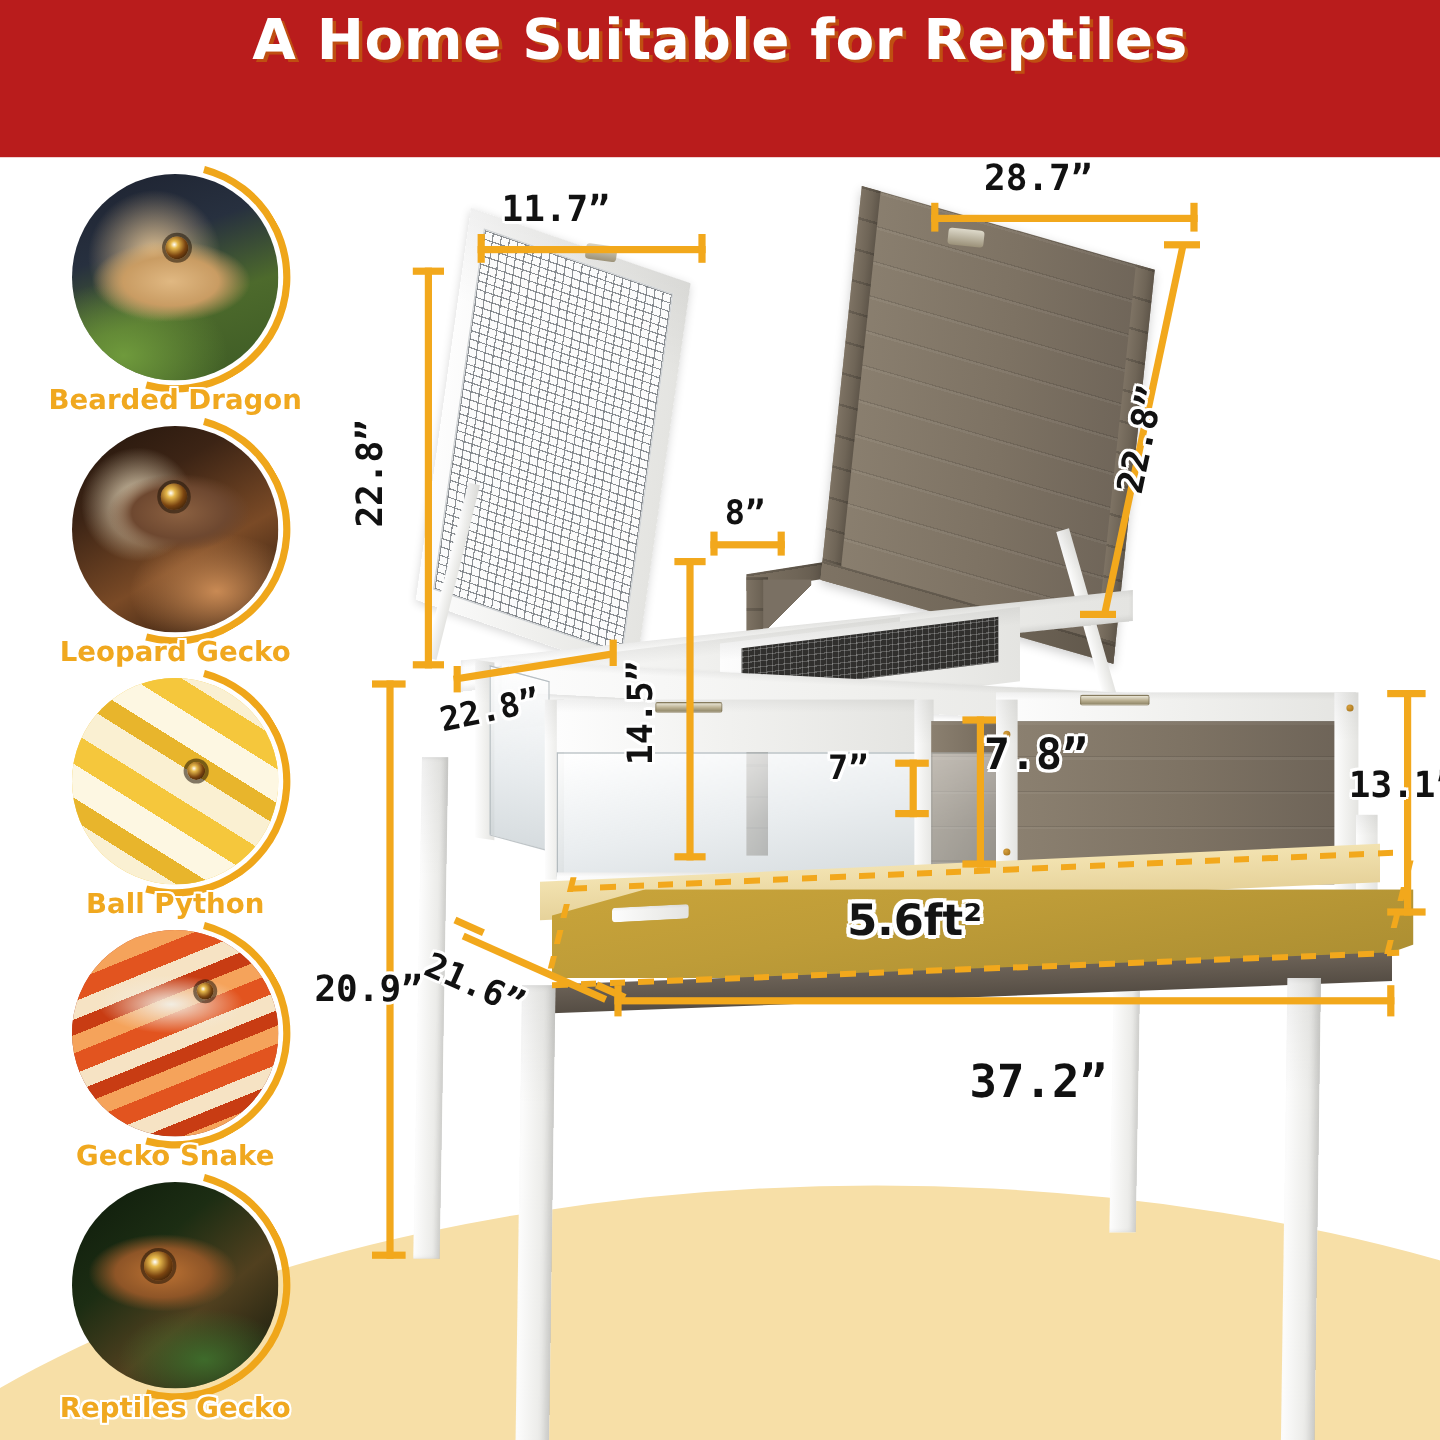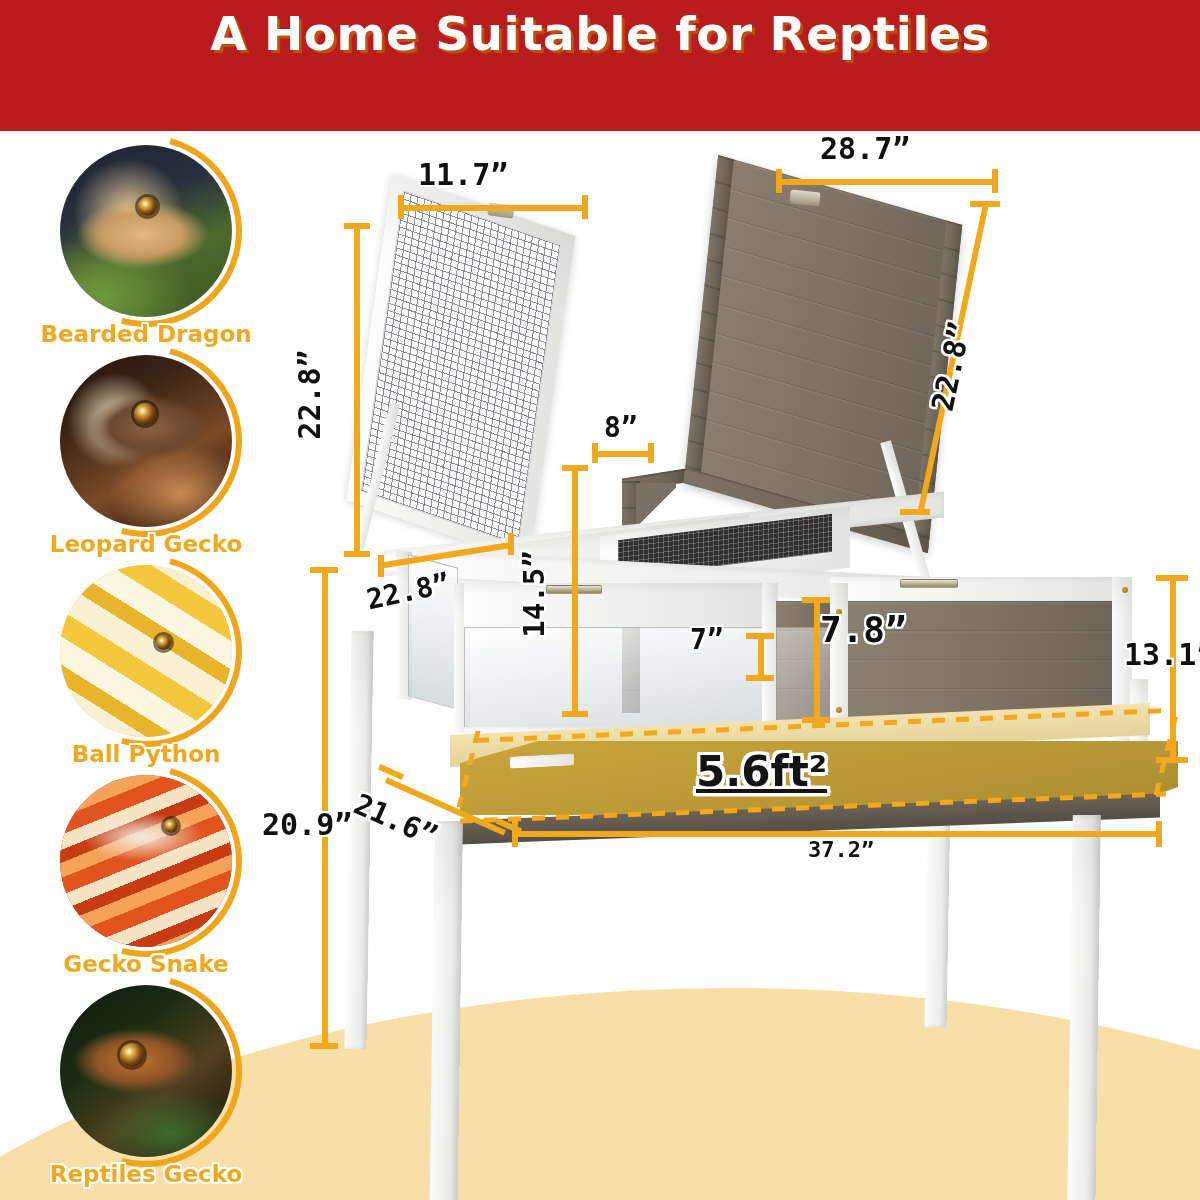--- a/index.html
+++ b/index.html
@@ -382,30 +382,30 @@
   <div class="dim-txt" style="left:390px;top:492px;font-size:28px;">7”</div>
 
   <div class="dash-line dash-h" style="left:176px;top:592px;width:690px;transform:skewY(-2.5deg);"></div>
   <div class="dash-line dash-h" style="left:160px;top:674px;width:706px;transform:skewY(-2.2deg);"></div>
   <div class="dash-line" style="left:166px;top:600px;width:5px;height:76px;
               background-image:repeating-linear-gradient(180deg,#F2A81C 0 12px,rgba(0,0,0,0) 12px 22px);
               transform:skewX(-14deg);"></div>
   <div class="dash-line" style="left:862px;top:586px;width:5px;height:88px;
               background-image:repeating-linear-gradient(180deg,#F2A81C 0 12px,rgba(0,0,0,0) 12px 22px);
               transform:skewX(-14deg);"></div>
-  <div class="area-txt" style="left:396px;top:616px;font-size:42px;text-decoration:underline;">5.6ft²</div>
+  <div class="area-txt" style="left:406px;top:616px;font-size:36px;">5.6ft²</div>
 
   <div class="dim-line" style="left:86px;top:646px;width:130px;height:6px;transform:rotate(24deg);transform-origin:left center;"></div>
   <div class="dim-line dim-h" style="left:78px;top:638px;width:26px;transform:rotate(24deg);"></div>
   <div class="dim-line dim-h" style="left:196px;top:692px;width:26px;transform:rotate(24deg);"></div>
   <div class="dim-txt" style="left:52px;top:672px;font-size:29px;transform:rotate(24deg);">21.6”</div>
 
   <div class="dim-line dim-h" style="left:212px;top:700px;width:650px;"></div>
   <div class="dim-line dim-v" style="left:212px;top:690px;height:26px;"></div>
   <div class="dim-line dim-v" style="left:856px;top:690px;height:26px;"></div>
-  <div class="dim-txt" style="left:508px;top:706px;font-size:22px;">37.2”</div>
+  <div class="dim-txt" style="left:508px;top:748px;font-size:38px;">37.2”</div>
 
   <div class="dim-line dim-v" style="left:22px;top:436px;height:482px;"></div>
   <div class="dim-line dim-h" style="left:10px;top:436px;width:28px;"></div>
   <div class="dim-line dim-h" style="left:10px;top:912px;width:28px;"></div>
   <div class="dim-txt" style="left:-38px;top:676px;font-size:30px;">20.9”</div>
 
 </div>
 
 </body></html>

